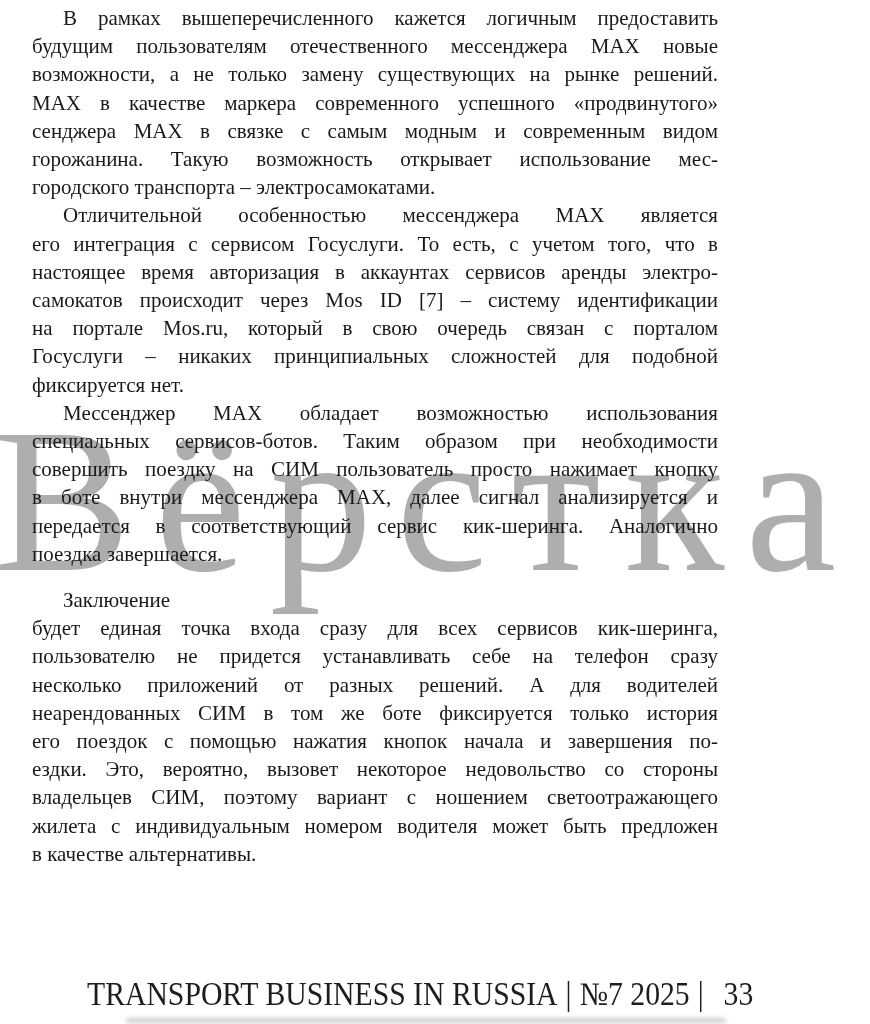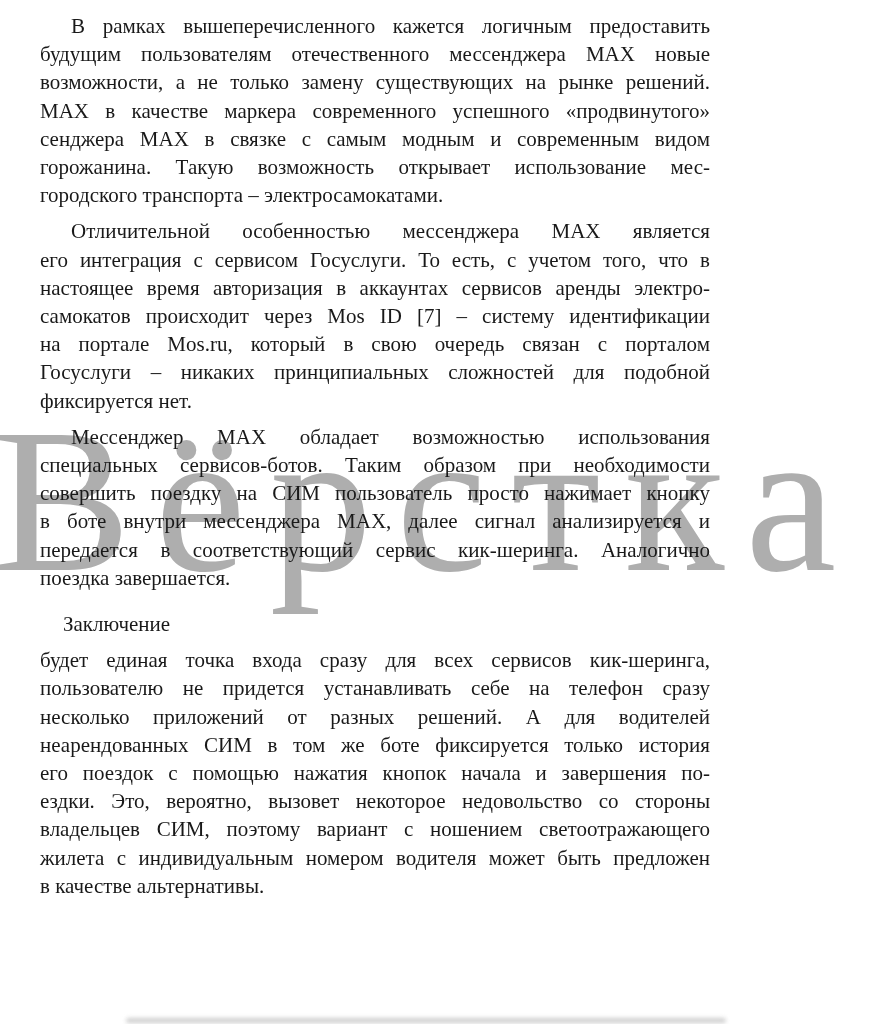--- a/index.html
+++ b/index.html
@@ -34,21 +34,21 @@
   .content {
     position: absolute;
     top: 0;
     left: 32px;
     width: 686px;
     padding-top: 4px;
     z-index: 1;
     font-size: 21px;
     line-height: 28.2px;
   }
-  .para { margin: 8px; }
+  .para { margin: 0; }
   .line {
     text-align: justify;
     text-align-last: justify;
   }
   .line.last { text-align-last: left; }
   .line.indent { text-indent: 31px; }
   .heading {
     margin-top: 18px;
     padding-left: 31px;
     font-weight: normal;
@@ -131,16 +131,21 @@
         <div class="line">несколько приложений от разных решений. А для водителей</div>
         <div class="line">неарендованных СИМ в том же боте фиксируется только история</div>
         <div class="line">его поездок с помощью нажатия кнопок начала и завершения по-</div>
         <div class="line">ездки. Это, вероятно, вызовет некоторое недовольство со стороны</div>
         <div class="line">владельцев СИМ, поэтому вариант с ношением светоотражающего</div>
         <div class="line">жилета с индивидуальным номером водителя может быть предложен</div>
         <div class="line last">в качестве альтернативы.</div>
       </div>
   </div>
 
+  <div class="footer">
+    <span class="footer-inner">
+      <span>TRANSPORT BUSINESS IN RUSSIA</span><span class="sep">|</span><span>№7 2025</span><span class="sep sep2">|</span><span>33</span>
+    </span>
+  </div>
 
   <div class="bottom-artifact"></div>
 
 </div>
 
 </body></html>

